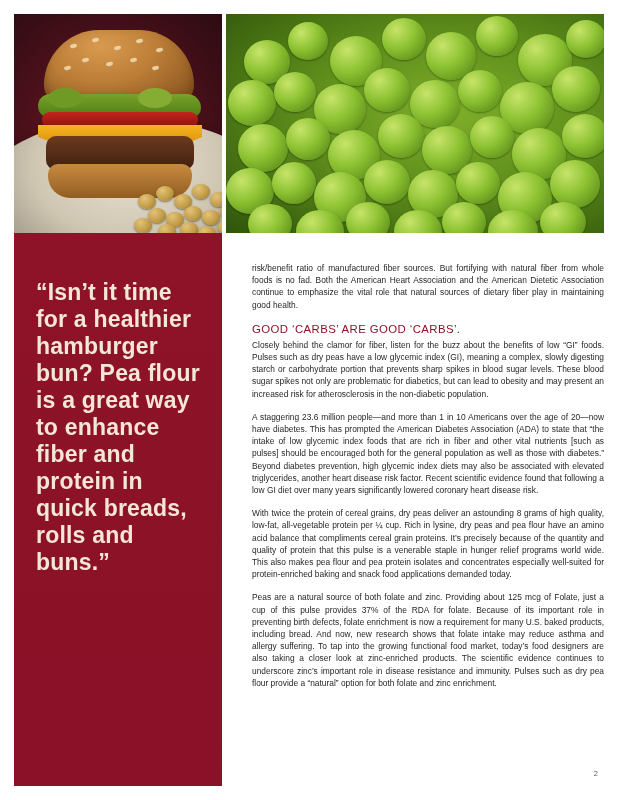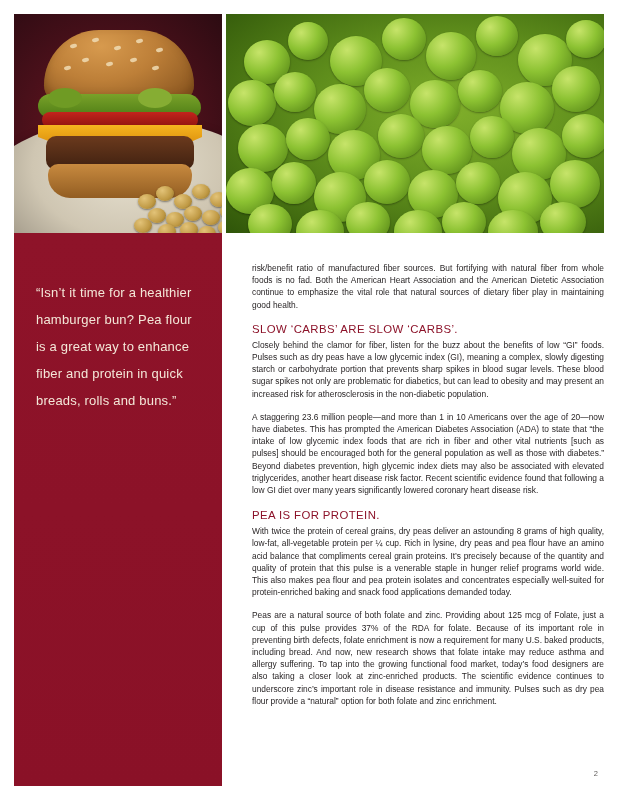--- a/index.html
+++ b/index.html
@@ -125,25 +125,25 @@
     left: 0; top: 219px;
     width: 208px; height: 553px;
     background: #8c1229;
     background: linear-gradient(180deg,#8e1329 0%, #8a1127 100%);
   }
   .pull-quote {
     position: absolute;
     left: 22px; top: 46px;
     width: 168px;
     color: #f4e7d8;
-    font-size: 13px;
+    font-size: 23px;
     line-height: 27px;
     letter-spacing: .2px;
     font-family: "Liberation Sans", sans-serif;
-    font-weight: 400;
+    font-weight: 700;
   }
 
   
   .body-col {
     position: absolute;
     left: 238px; top: 248px;
     width: 352px;
   }
   .body-col p {
     margin: 0 0 11px 0;
@@ -262,24 +262,23 @@
       </div>
     </div>
 
     <div class="quote-panel">
       <div class="pull-quote">“Isn’t it time for a healthier hamburger bun? Pea flour is a great way to enhance fiber and protein in quick breads, rolls and buns.”</div>
     </div>
 
     <div class="body-col">
       <p>risk/benefit ratio of manufactured fiber sources.  But fortifying with natural fiber from whole foods is no fad.  Both the American Heart Association and the American Dietetic Association continue to emphasize the vital role that natural sources of dietary fiber play in maintaining good health.</p>
 
-      <div class="head first">SLOW ‘CARBS’ ARE SLOW ‘CARBS’.</div>
+      <div class="head first">GOOD ‘CARBS’ ARE GOOD ‘CARBS’.</div>
       <p>Closely behind the clamor for fiber, listen for the buzz about the benefits of low “GI” foods.  Pulses such as dry peas have a low glycemic index (GI), meaning a complex, slowly digesting starch or carbohydrate portion that prevents sharp spikes in blood sugar levels.  These blood sugar spikes not only are problematic for diabetics, but can lead to obesity and may present an increased risk for atherosclerosis in the non-diabetic population.</p>
       <p>A staggering 23.6 million people—and more than 1 in 10 Americans over the age of 20—now have diabetes.  This has prompted the American Diabetes Association (ADA) to state that “the intake of low glycemic index foods that are rich in fiber and other vital nutrients [such as pulses] should be encouraged both for the general population as well as those with diabetes.”  Beyond diabetes prevention, high glycemic index diets may also be associated with elevated triglycerides, another heart disease risk factor.  Recent scientific evidence found that following a low GI diet over many years significantly lowered coronary heart disease risk.</p>
 
-      <div class="head">PEA IS FOR PROTEIN.</div>
       <p>With twice the protein of cereal grains, dry peas deliver an astounding 8 grams of high quality, low-fat, all-vegetable protein per ¼ cup.  Rich in lysine, dry peas and pea flour have an amino acid balance that compliments cereal grain proteins. It’s precisely because of the quantity and quality of protein that this pulse is a venerable staple in hunger relief programs world wide. This also makes pea flour and pea protein isolates and concentrates especially well-suited for protein-enriched baking and snack food applications demanded today.</p>
       <p>Peas are a natural source of both folate and zinc.  Providing about 125 mcg of Folate, just a cup of this pulse provides 37% of the RDA for folate.  Because of its important role in preventing birth defects, folate enrichment is now a requirement for many U.S. baked products, including bread.  And now, new research shows that folate intake may reduce asthma and allergy suffering.  To tap into the growing functional food market, today’s food designers are also taking a closer look at zinc-enriched products.  The scientific evidence continues to underscore zinc’s important role in disease resistance and immunity.  Pulses such as dry pea flour provide a “natural” option for both folate and zinc enrichment.</p>
     </div>
 
     <div class="page-num">2</div>
   </div>
 </div>
 
 </body></html>

